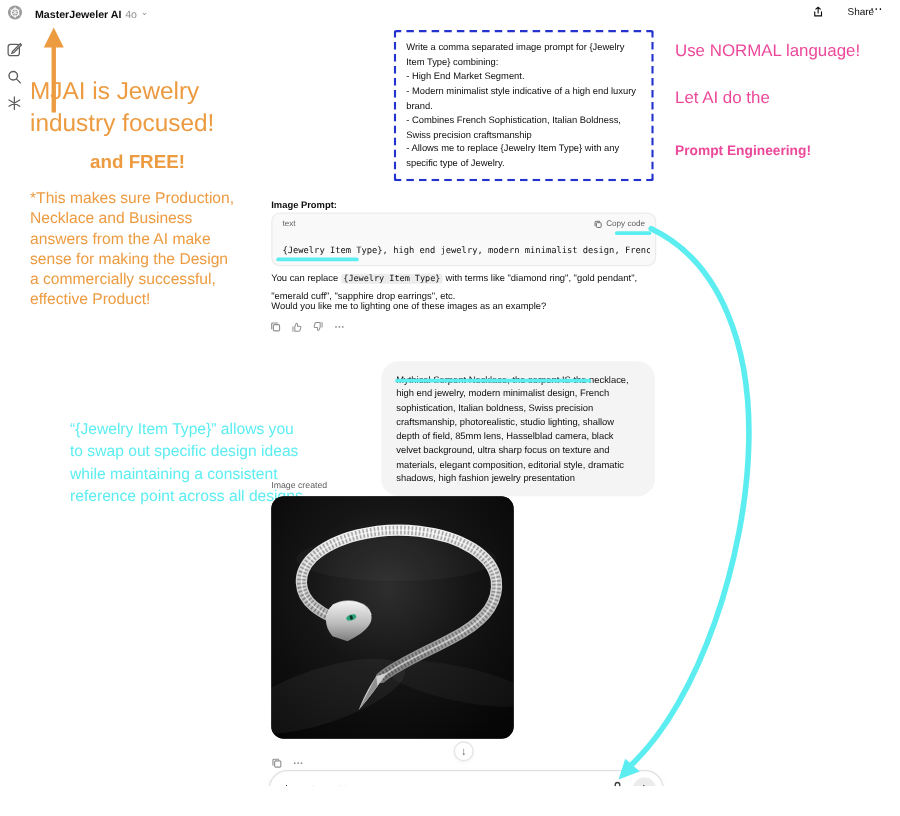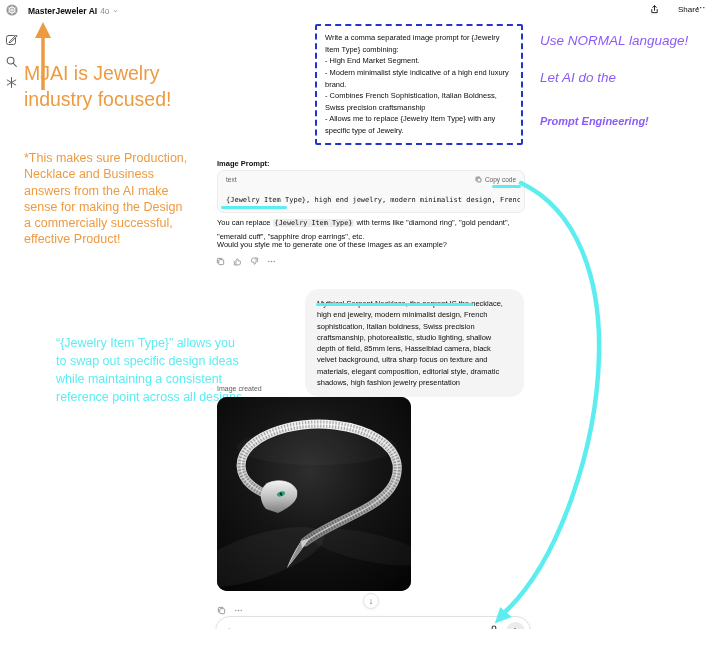--- a/index.html
+++ b/index.html
@@ -21,21 +21,21 @@
   .header-more { position:absolute; left:696px; top:2px; font-size:10px; color:#0d0d0d; letter-spacing:1px; }
   .help-badge { position:absolute; left:3px; top:633px; width:12px; height:12px; border-radius:50%;
     background:radial-gradient(circle at 50% 45%, #2e5f8a 0 34%, #4e81ad 36% 100%); }
 
   
   .orange { color:#ED9B40; }
   .orange-arrow { position:absolute; left:32px; top:20px; }
   .orange-title { position:absolute; left:24px; top:60px; font-size:19.5px; line-height:1.35; font-weight:500; white-space:pre-line; }
   .orange-free { position:absolute; left:24px; top:121px; width:172px; text-align:center; font-size:15px; font-weight:700; }
   .orange-note { position:absolute; left:24px; top:150px; width:195px; font-size:12.5px; line-height:1.3; white-space:pre-line; }
-  .blue { color:#8b5cf6;font-style:italic; }
+  .blue { color:#ec4899; }
   .blue-line1 { position:absolute; left:540px; top:33px; font-size:13.5px; }
   .blue-line2 { position:absolute; left:540px; top:70px; font-size:13.5px; }
   .blue-line3 { position:absolute; left:540px; top:88px; font-size:11px; font-weight:700;margin-top:27px; }
   .cyan-note { position:absolute; left:56px; top:286px; width:255px; font-size:12.5px; line-height:1.45; color:#5CEDF1; white-space:pre-line;margin-top:48px; }
   .prompt-box { position:absolute; left:315px; top:24px; width:208px; border:2px dashed #2433CE; border-radius:2px;
     background:#fff; padding:6px 8px; font-size:7.5px; line-height:1.55; white-space:pre-line; }
 
   
   .asst-intro { position:absolute; left:217px; top:127px; width:308px; font-size:7.5px; line-height:1.8; }
   .img-prompt-label { position:absolute; left:217px; top:159px; font-size:7.5px; font-weight:700; }
@@ -121,20 +121,21 @@
     <span>Share</span>
   </div>
   <div class="header-more">⋯</div>
 
   <svg class="orange-arrow" width="22" height="74">
     <line x1="11" y1="70" x2="11" y2="14" stroke="#ED9B40" stroke-width="3.5"></line>
     <polygon points="11,2 3,18 19,18" fill="#ED9B40"></polygon>
   </svg>
   <div class="orange orange-title">MJAI is Jewelry
 industry focused!</div>
+  <div class="orange orange-free">and FREE!</div>
   <div class="orange orange-note">*This makes sure Production,
 Necklace and Business
 answers from the AI make
 sense for making the Design
 a commercially successful,
 effective Product!</div>
 
   <div class="blue blue-line1">Use NORMAL language!</div>
   <div class="blue blue-line2">Let AI do the</div>
   <div class="blue blue-line3">Prompt Engineering!</div>
@@ -157,21 +158,21 @@
           </svg>
         <span>Copy code</span>
       </span>
     </div>
     <div class="code-body">{Jewelry Item Type}, high end jewelry, modern minimalist design, French sophistication, I</div>
   </div>
 
   <div class="replace-para">
     <span>You can replace </span><span class="inline-code">{Jewelry Item Type}</span><span> with terms like "diamond ring", "gold pendant", "emerald cuff", "sapphire drop earrings", etc.</span>
   </div>
-  <div class="followup">Would you style me to generate one of these images as an example?</div>
+  <div class="followup">Would you like me to lighting one of these images as an example?</div>
 
   <div class="actions actions-1">
     <svg viewBox="0 0 10 10" fill="none" stroke="currentColor" stroke-width="1">
         <rect x="3" y="3" width="5.5" height="5.5" rx="1"></rect>
         <path d="M7 1.5H2.5A1 1 0 0 0 1.5 2.5V7"></path>
       </svg>
     <svg viewBox="0 0 10 10" fill="none" stroke="currentColor" stroke-width=".9" stroke-linecap="round" stroke-linejoin="round">
         <path d="M1.5 4.8v4M3.2 8.8h3.6c.5 0 .9-.3 1-.8l.7-2.6c.1-.5-.3-1-.8-1H5.6V2.6c0-.8-1-1-1.4-.3L3.2 4.6v4.2z"></path>
       </svg>
     <svg viewBox="0 0 10 10" fill="none" stroke="currentColor" stroke-width=".9" stroke-linecap="round" stroke-linejoin="round">

